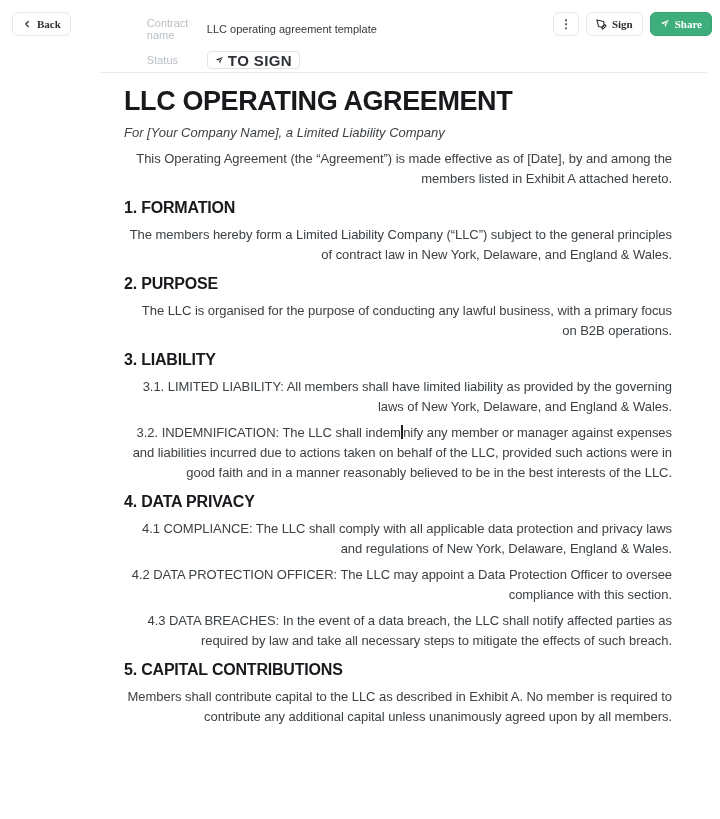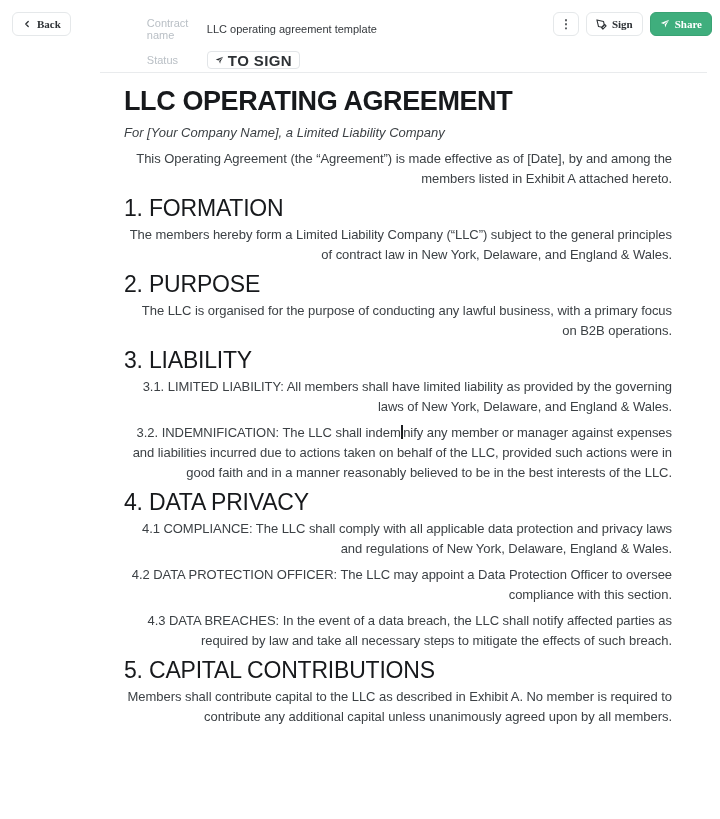--- a/index.html
+++ b/index.html
@@ -68,22 +68,22 @@
   .doc-subtitle {
     margin-top: 6px; font-size: 13px; line-height: 20px;
     font-style: italic; color: #3c4145;
   }
   .doc p {
     margin-top: 6px; font-size: 13px; line-height: 20px; color: #3c4145;
     letter-spacing: -0.05px;
     text-align: right;
   }
   .doc h2 {
-    margin-top: 8px; font-size: 23px; line-height: 22px;
-    font-weight: normal; letter-spacing: -0.2px; color: #17191c;
+    margin-top: 8px; font-size: 16px; line-height: 22px;
+    font-weight: bold; letter-spacing: -0.2px; color: #17191c;
   }
   .faded h2 { color: #b6babe; }
   .caret {
     display: inline-block; width: 1.5px; height: 14px;
     background: #1d1f22; vertical-align: -2px; margin: 0 0.5px;
   }
   .ghost-line {
     margin-top: 11px; display: flex; gap: 12px; align-items: center;
     opacity: 0.55;
   }

